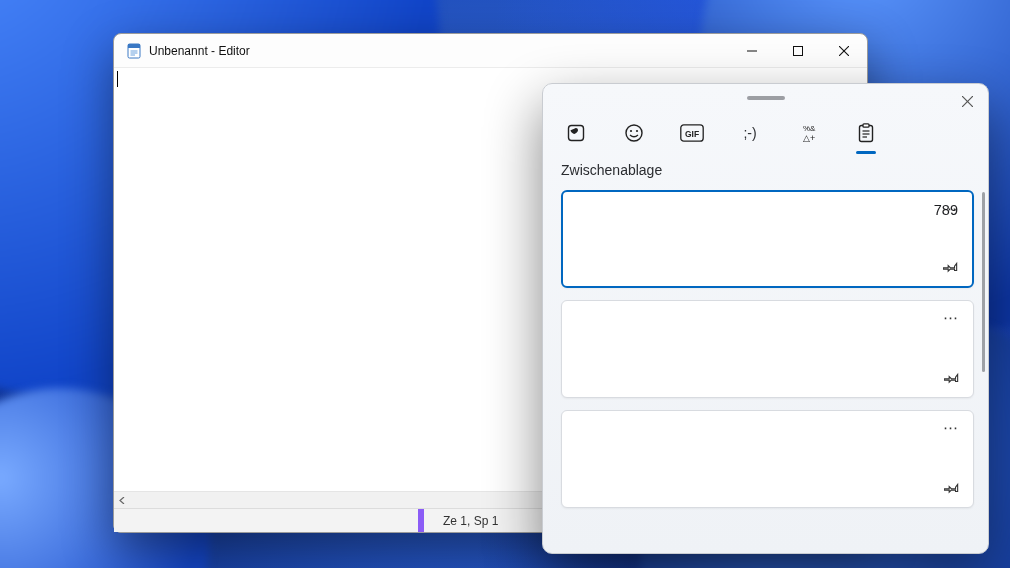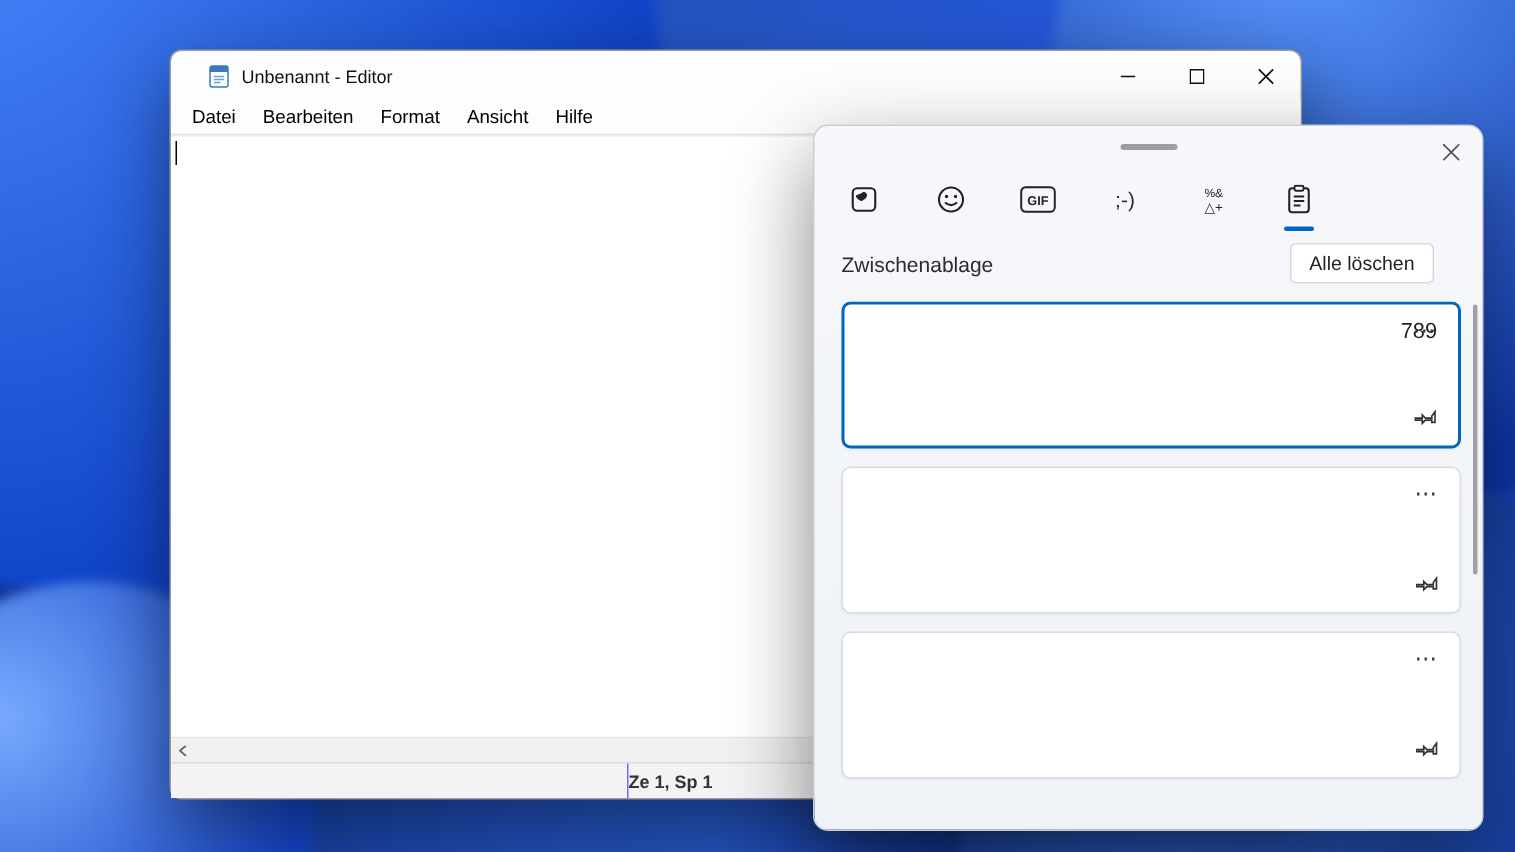--- a/index.html
+++ b/index.html
@@ -30,21 +30,21 @@
     width: 755px; height: 500px;
     background: #fdfdfd;
     border: 1px solid #9b9b9b;
     border-radius: 8px;
     box-shadow: 0 18px 50px rgba(0,0,0,.45);
     display: flex; flex-direction: column;
   }
   .titlebar {
     height: 33px;
     display: flex; align-items: center;
-    padding-left: 24px;
+    padding-left: 12px;
     font-size: 12px;
     color: #111;
   }
   .titlebar-icon {
     width: 16px; height: 16px; margin-right: 7px;
     display: inline-flex; align-items: center; justify-content: center;
   }
   .titlebar-controls {
     margin-left: auto;
     display: flex;
@@ -91,21 +91,21 @@
   .htrack { flex: 1; }
   .statusbar {
     height: 24px;
     border-top: 1px solid #dcdcdc;
     background: #f3f3f3;
     display: flex; align-items: center;
     font-size: 12px;
     color: #333;
     padding: 0 4px;
   }
-  .status-cell { border-left: 1px solid #8b5cf6; padding: 0 0; height: 100%; display: flex; align-items: center; font-weight: bold; }
+  .status-cell { border-left: 6px solid #8b5cf6; padding: 0 19px; height: 100%; display: flex; align-items: center; }
   .status-spacer { width: 300px; }
 
   
   .panel {
     position: absolute;
     left: 542px; top: 83px;
     width: 447px; height: 471px;
     background: linear-gradient(180deg, #f6f8fb 0%, #eff2f6 100%);
     border: 1px solid #c9ccd1;
     border-radius: 10px;
@@ -233,27 +233,20 @@
       </div>
       <div class="tb-btn">
         <svg width="10" height="10" viewBox="0 0 10 10">
             <line x1="0" y1="0" x2="10" y2="10" stroke="#111" stroke-width="1.1"></line>
             <line x1="10" y1="0" x2="0" y2="10" stroke="#111" stroke-width="1.1"></line>
           </svg>
       </div>
     </div>
   </div>
 
-  <div class="menubar">
-    <div class="menuitem">Datei</div>
-    <div class="menuitem">Bearbeiten</div>
-    <div class="menuitem">Format</div>
-    <div class="menuitem">Ansicht</div>
-    <div class="menuitem">Hilfe</div>
-  </div>
 
   <div class="editor-area">
     <div class="caret"></div>
   </div>
 
   <div class="hscroll">
     <div class="harrow">
       <svg width="7" height="7" viewBox="0 0 7 7">
           <polyline points="5,0 1,3.5 5,7" fill="none" stroke="#666" stroke-width="1.2"></polyline>
         </svg>
@@ -319,21 +312,20 @@
           <rect x="6" y="0.8" width="6" height="3.4" rx="1" fill="#fff" stroke="#222" stroke-width="1.3"></rect>
           <line x1="5.5" y1="8" x2="12.5" y2="8" stroke="#222" stroke-width="1.2"></line>
           <line x1="5.5" y1="11" x2="12.5" y2="11" stroke="#222" stroke-width="1.2"></line>
           <line x1="5.5" y1="14" x2="10" y2="14" stroke="#222" stroke-width="1.2"></line>
         </svg>
     </div>
   </div>
 
   <div class="panel-headrow">
     <div class="panel-title">Zwischenablage</div>
-    <div class="clear-all">Alle löschen</div>
   </div>
 
   <div class="clip-list">
     <div class="vscroll-ind"></div>
 
     <div class="clip-card selected">
       <div class="clip-text">789</div>
       <div class="dots">⋯</div>
       <div class="pin">
         <svg width="16" height="16" viewBox="0 0 16 16">

